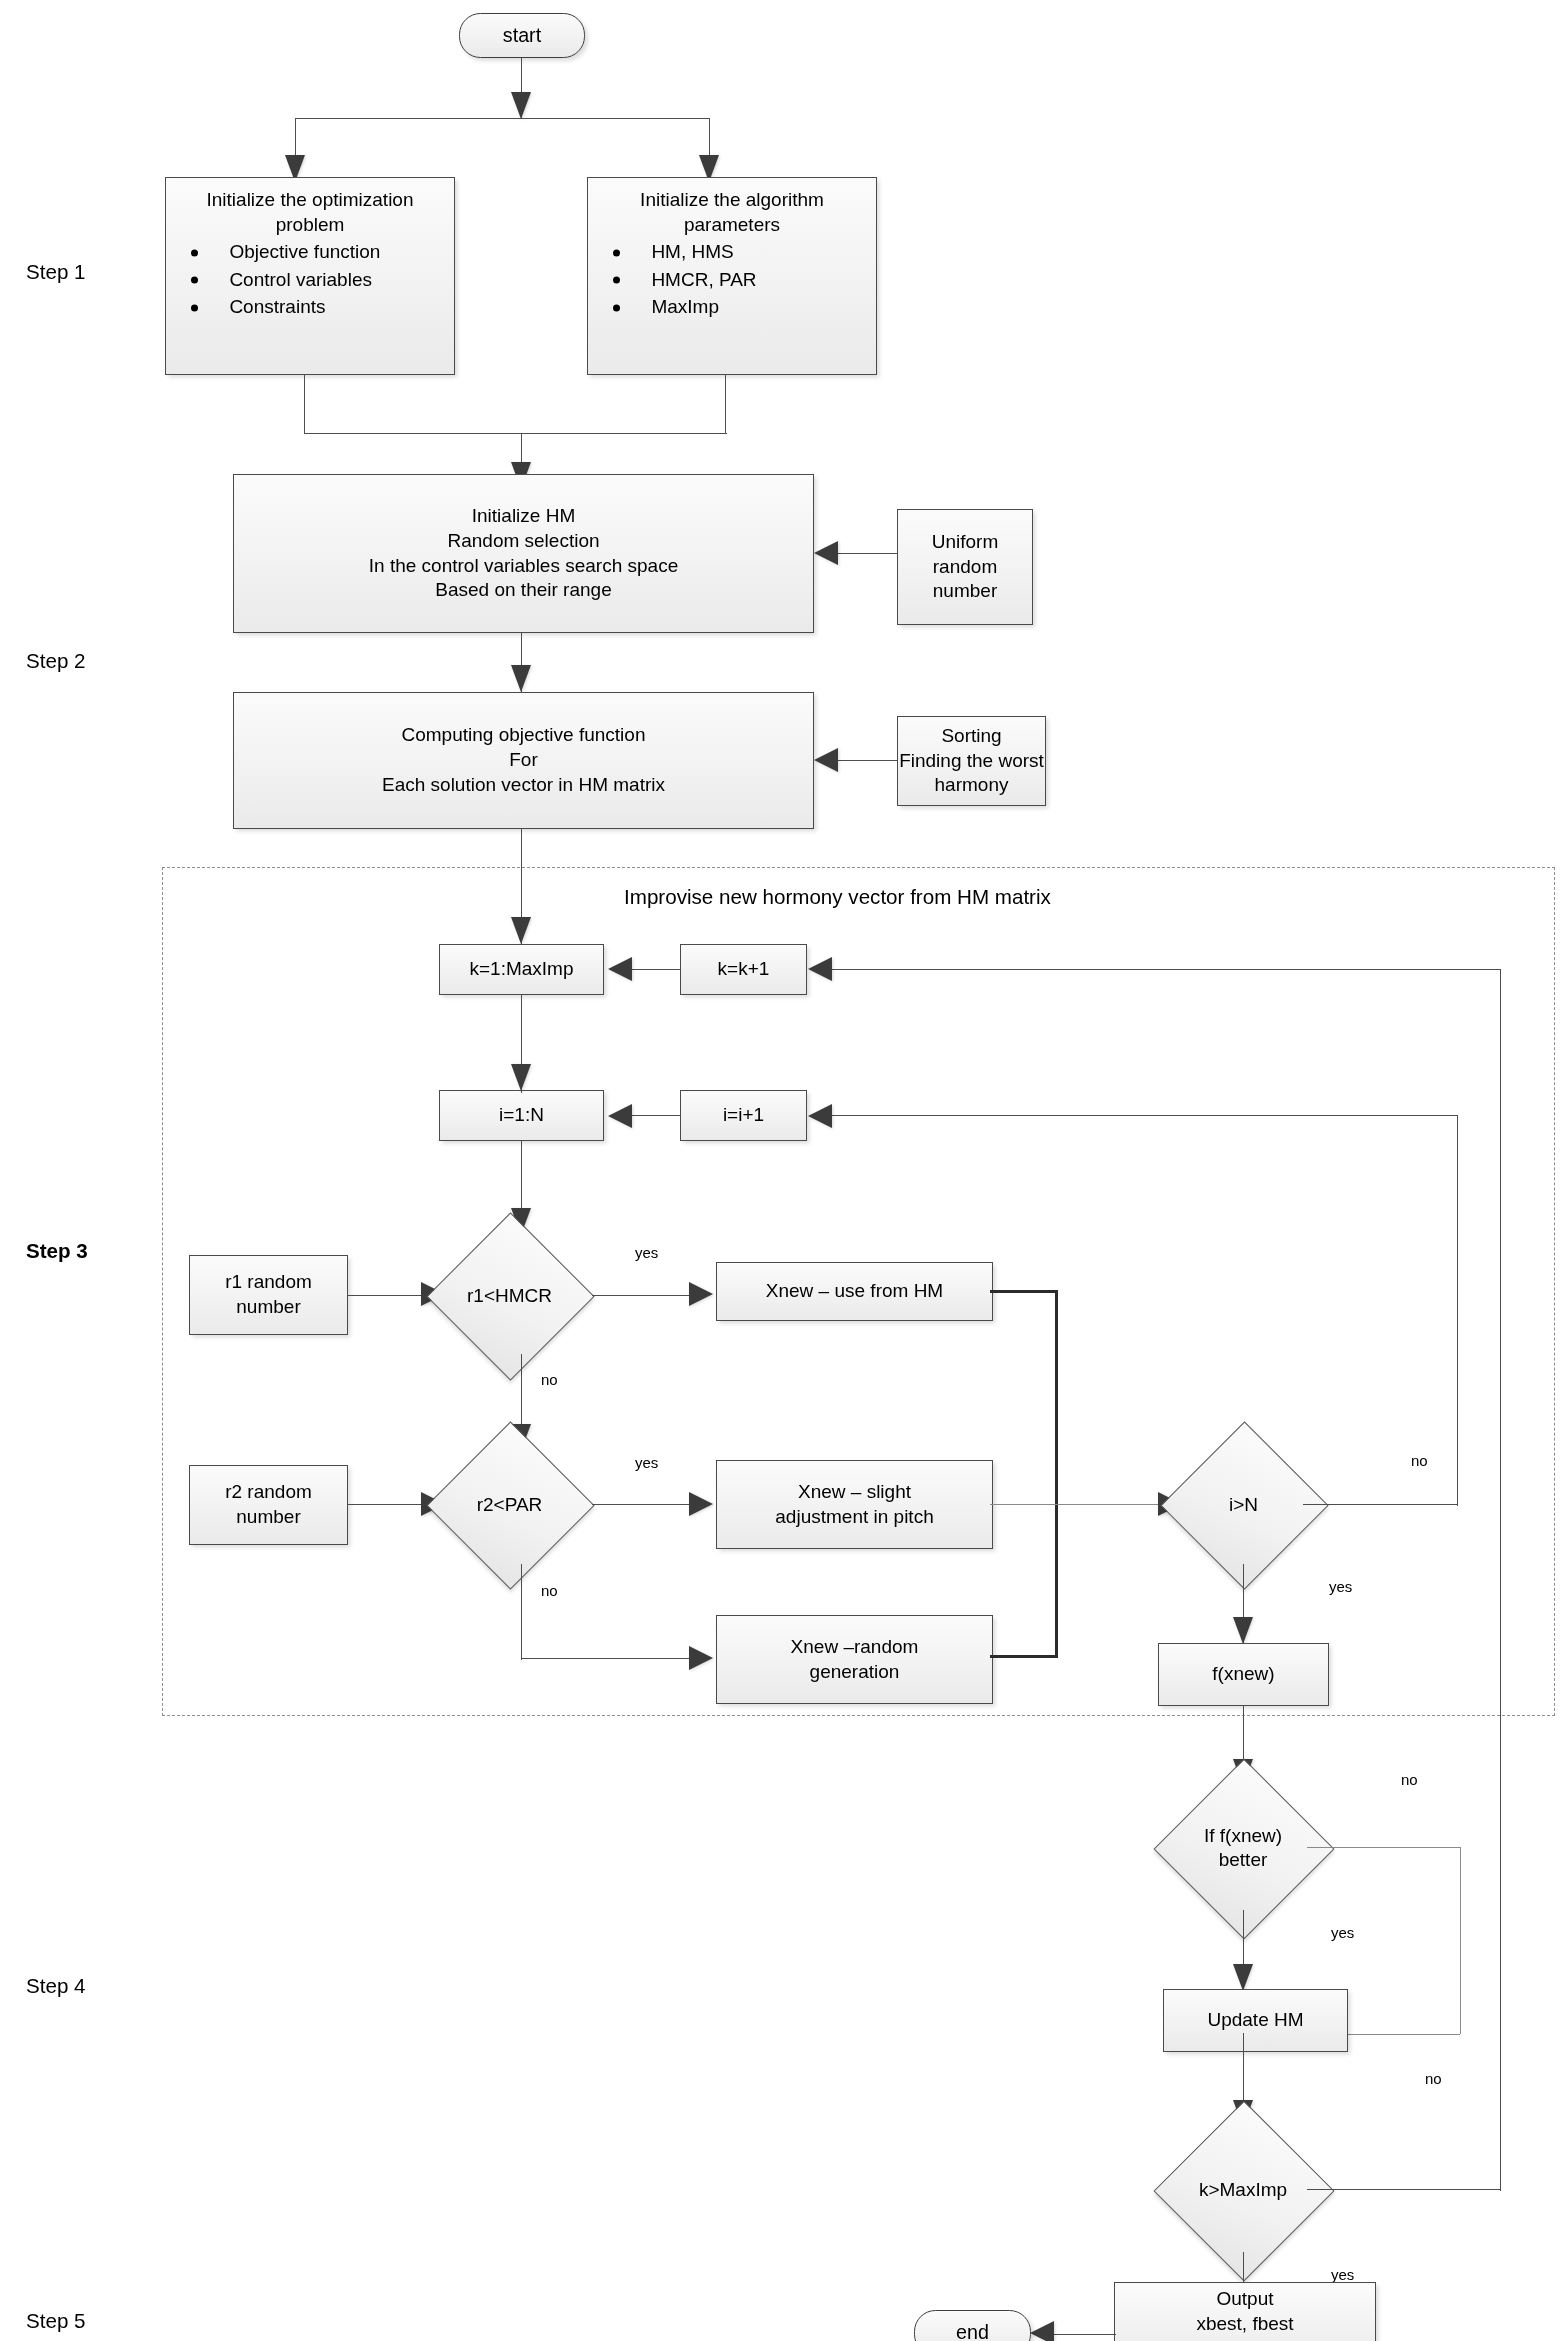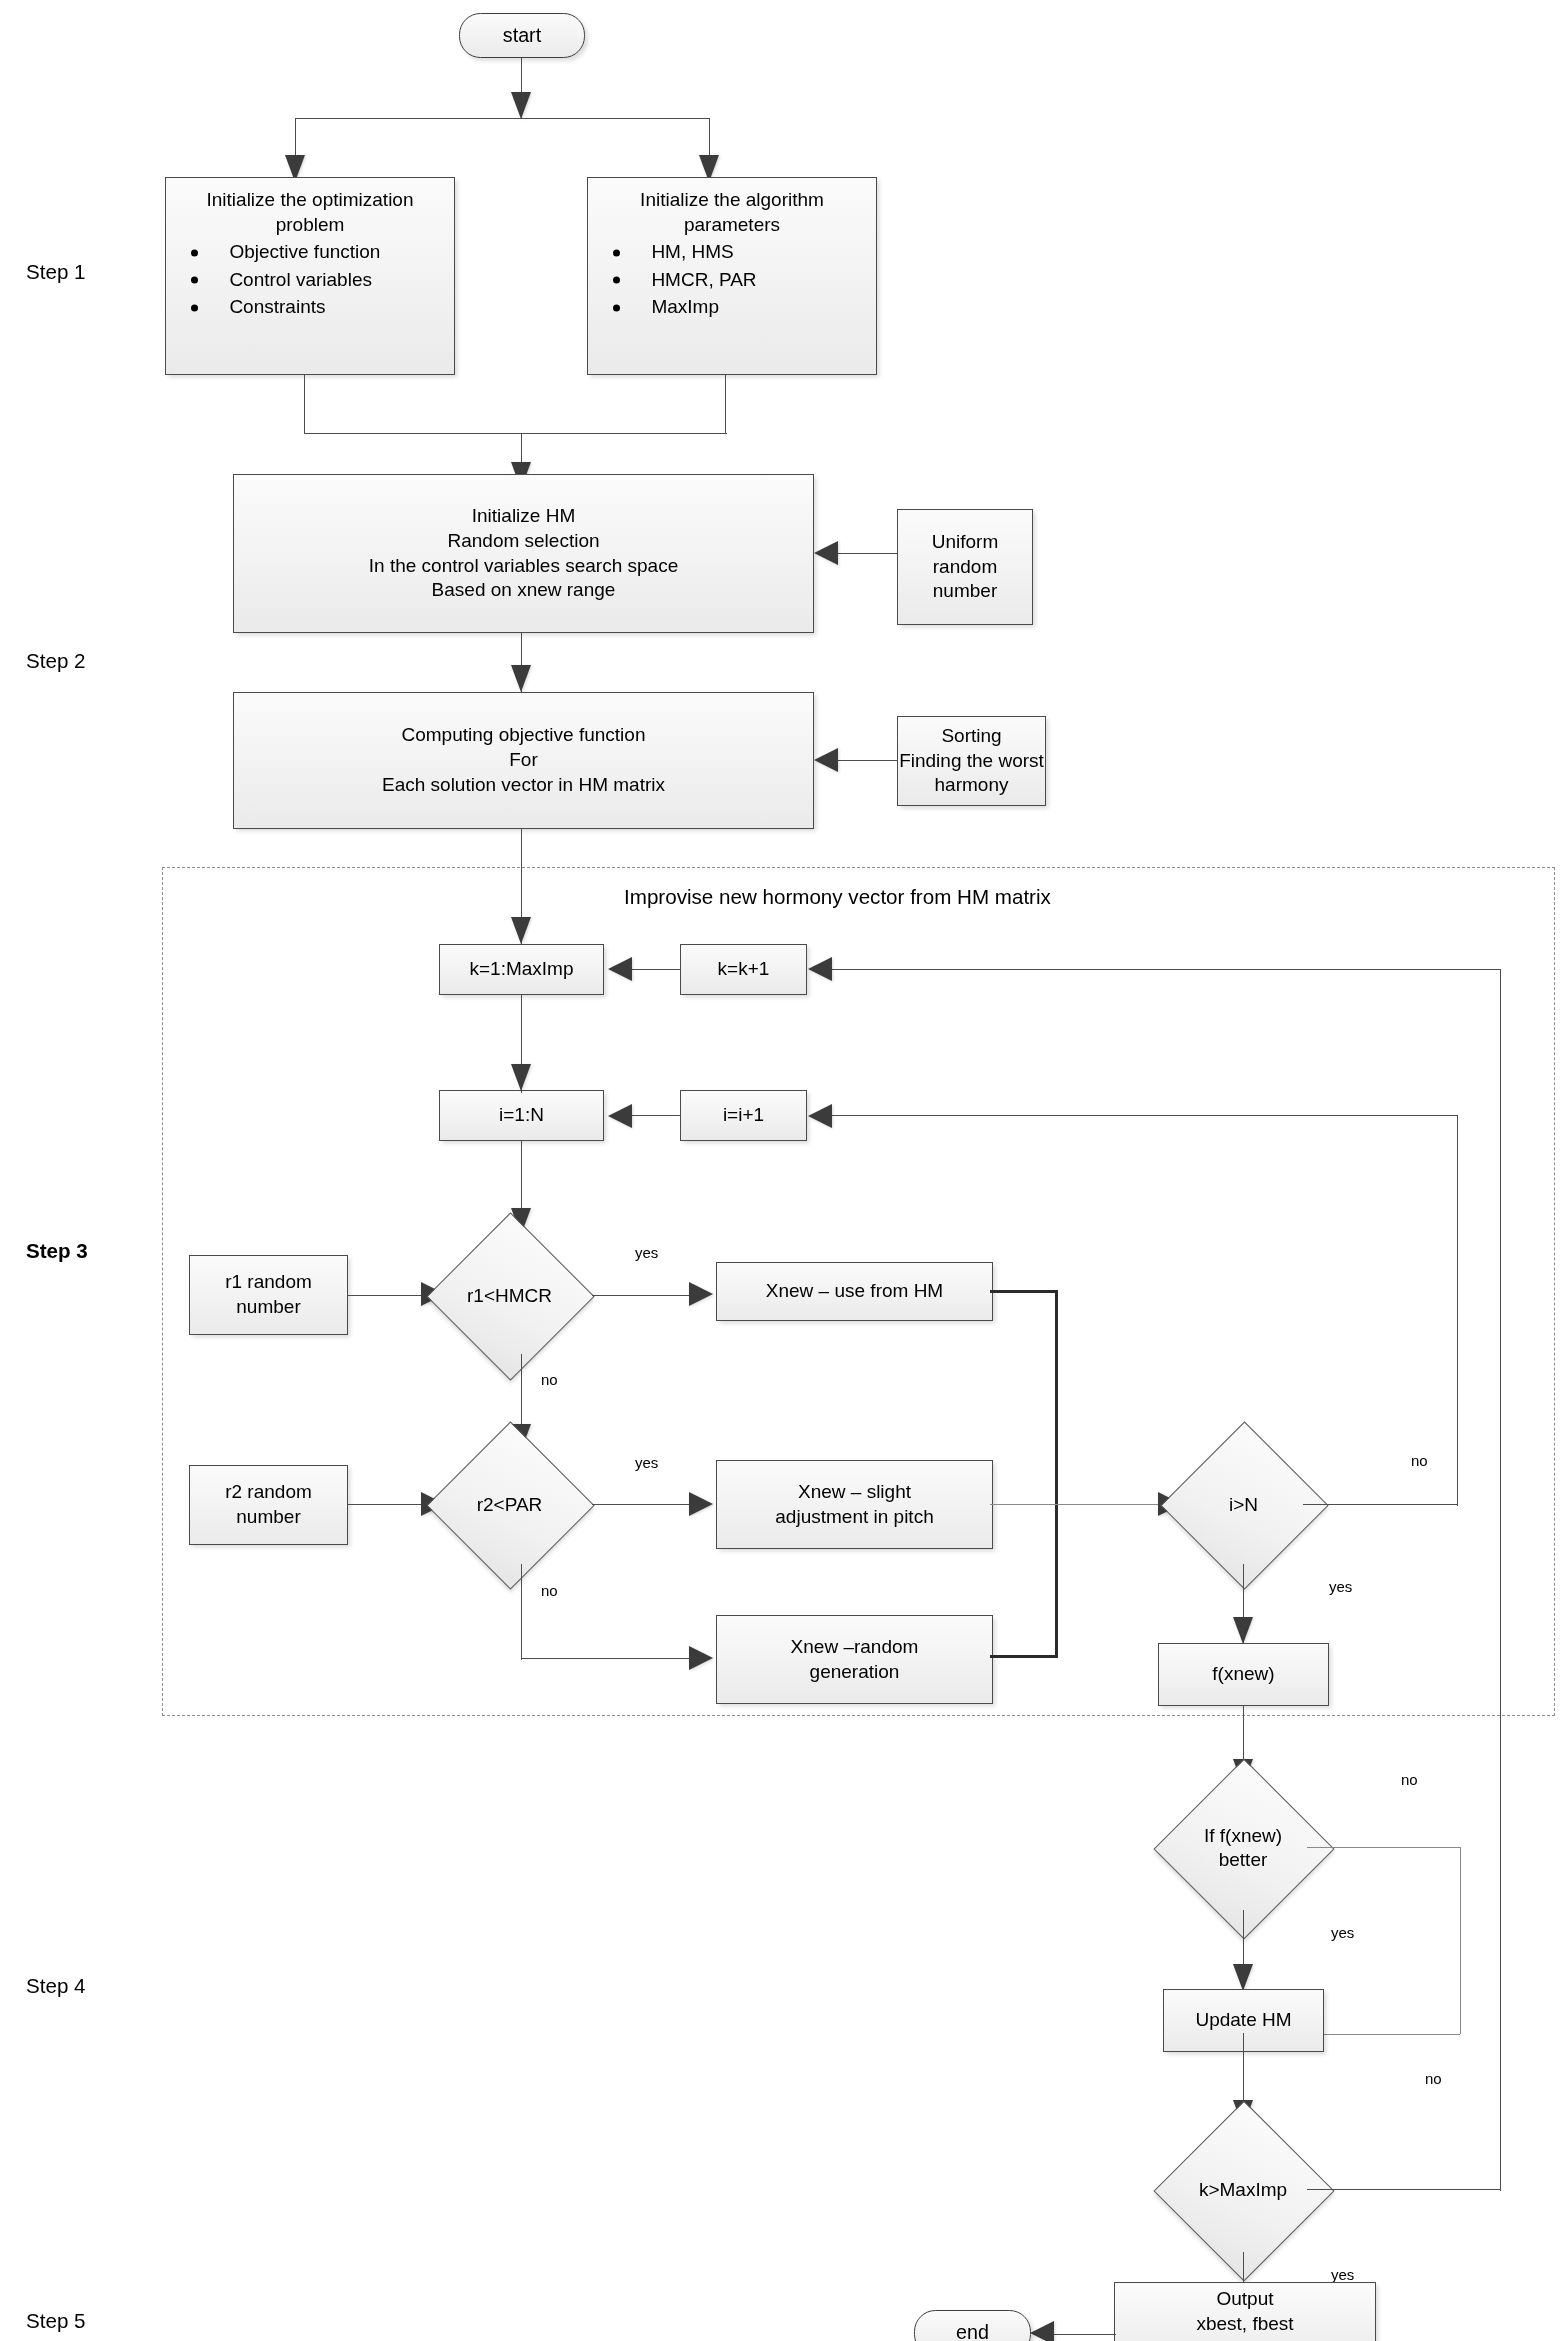--- a/index.html
+++ b/index.html
@@ -166,21 +166,21 @@
   <div class="ln-v" style="left:304px;top:375px;height:59px;"></div>
   <div class="ln-v" style="left:725px;top:375px;height:59px;"></div>
   <div class="ln-h" style="left:304px;top:433px;width:423px;"></div>
   <div class="ln-v" style="left:521px;top:433px;height:56px;"></div>
   <div class="arr down" style="left:511px;top:462px;"></div>
 
   <div class="node" style="left:233px;top:474px;width:581px;height:159px;">
     <span class="ln">Initialize HM</span>
     <span class="ln">Random selection</span>
     <span class="ln">In the control variables search space</span>
-    <span class="ln">Based on xnew range</span>
+    <span class="ln">Based on their range</span>
   </div>
 
   <div class="node" style="left:897px;top:509px;width:136px;height:116px;">
     <span class="ln">Uniform</span>
     <span class="ln">random</span>
     <span class="ln">number</span>
   </div>
   <div class="ln-h" style="left:838px;top:553px;width:59px;"></div>
   <div class="arr left" style="left:814px;top:541px;"></div>
 
@@ -321,21 +321,21 @@
   <div class="txt edgelabel" style="left:1331px;top:1924px;">yes</div>
 
   <div class="ln-h light" style="left:1307px;top:1847px;width:154px;"></div>
   <div class="ln-v light" style="left:1460px;top:1847px;height:187px;"></div>
   <div class="ln-h light" style="left:1283px;top:2034px;width:177px;"></div>
   <div class="arr left" style="left:1259px;top:2023px;"></div>
 
   <div class="ln-v" style="left:1243px;top:1910px;height:82px;"></div>
   <div class="arr down" style="left:1233px;top:1964px;"></div>
 
-  <div class="node" style="left:1163px;top:1989px;width:161px;height:63px;">
+  <div class="node" style="left:1163px;top:1989px;width:185px;height:63px;">
     <span class="ln">Update HM</span>
   </div>
 
   <div class="ln-v" style="left:1243px;top:2033px;height:98px;"></div>
   <div class="arr down" style="left:1233px;top:2100px;"></div>
 
   <div class="diamond" style="left:1180px;top:2127px;width:126px;height:126px;">
     <div class="dshape"></div>
     <div class="dlabel">k&gt;MaxImp</div>
   </div>

